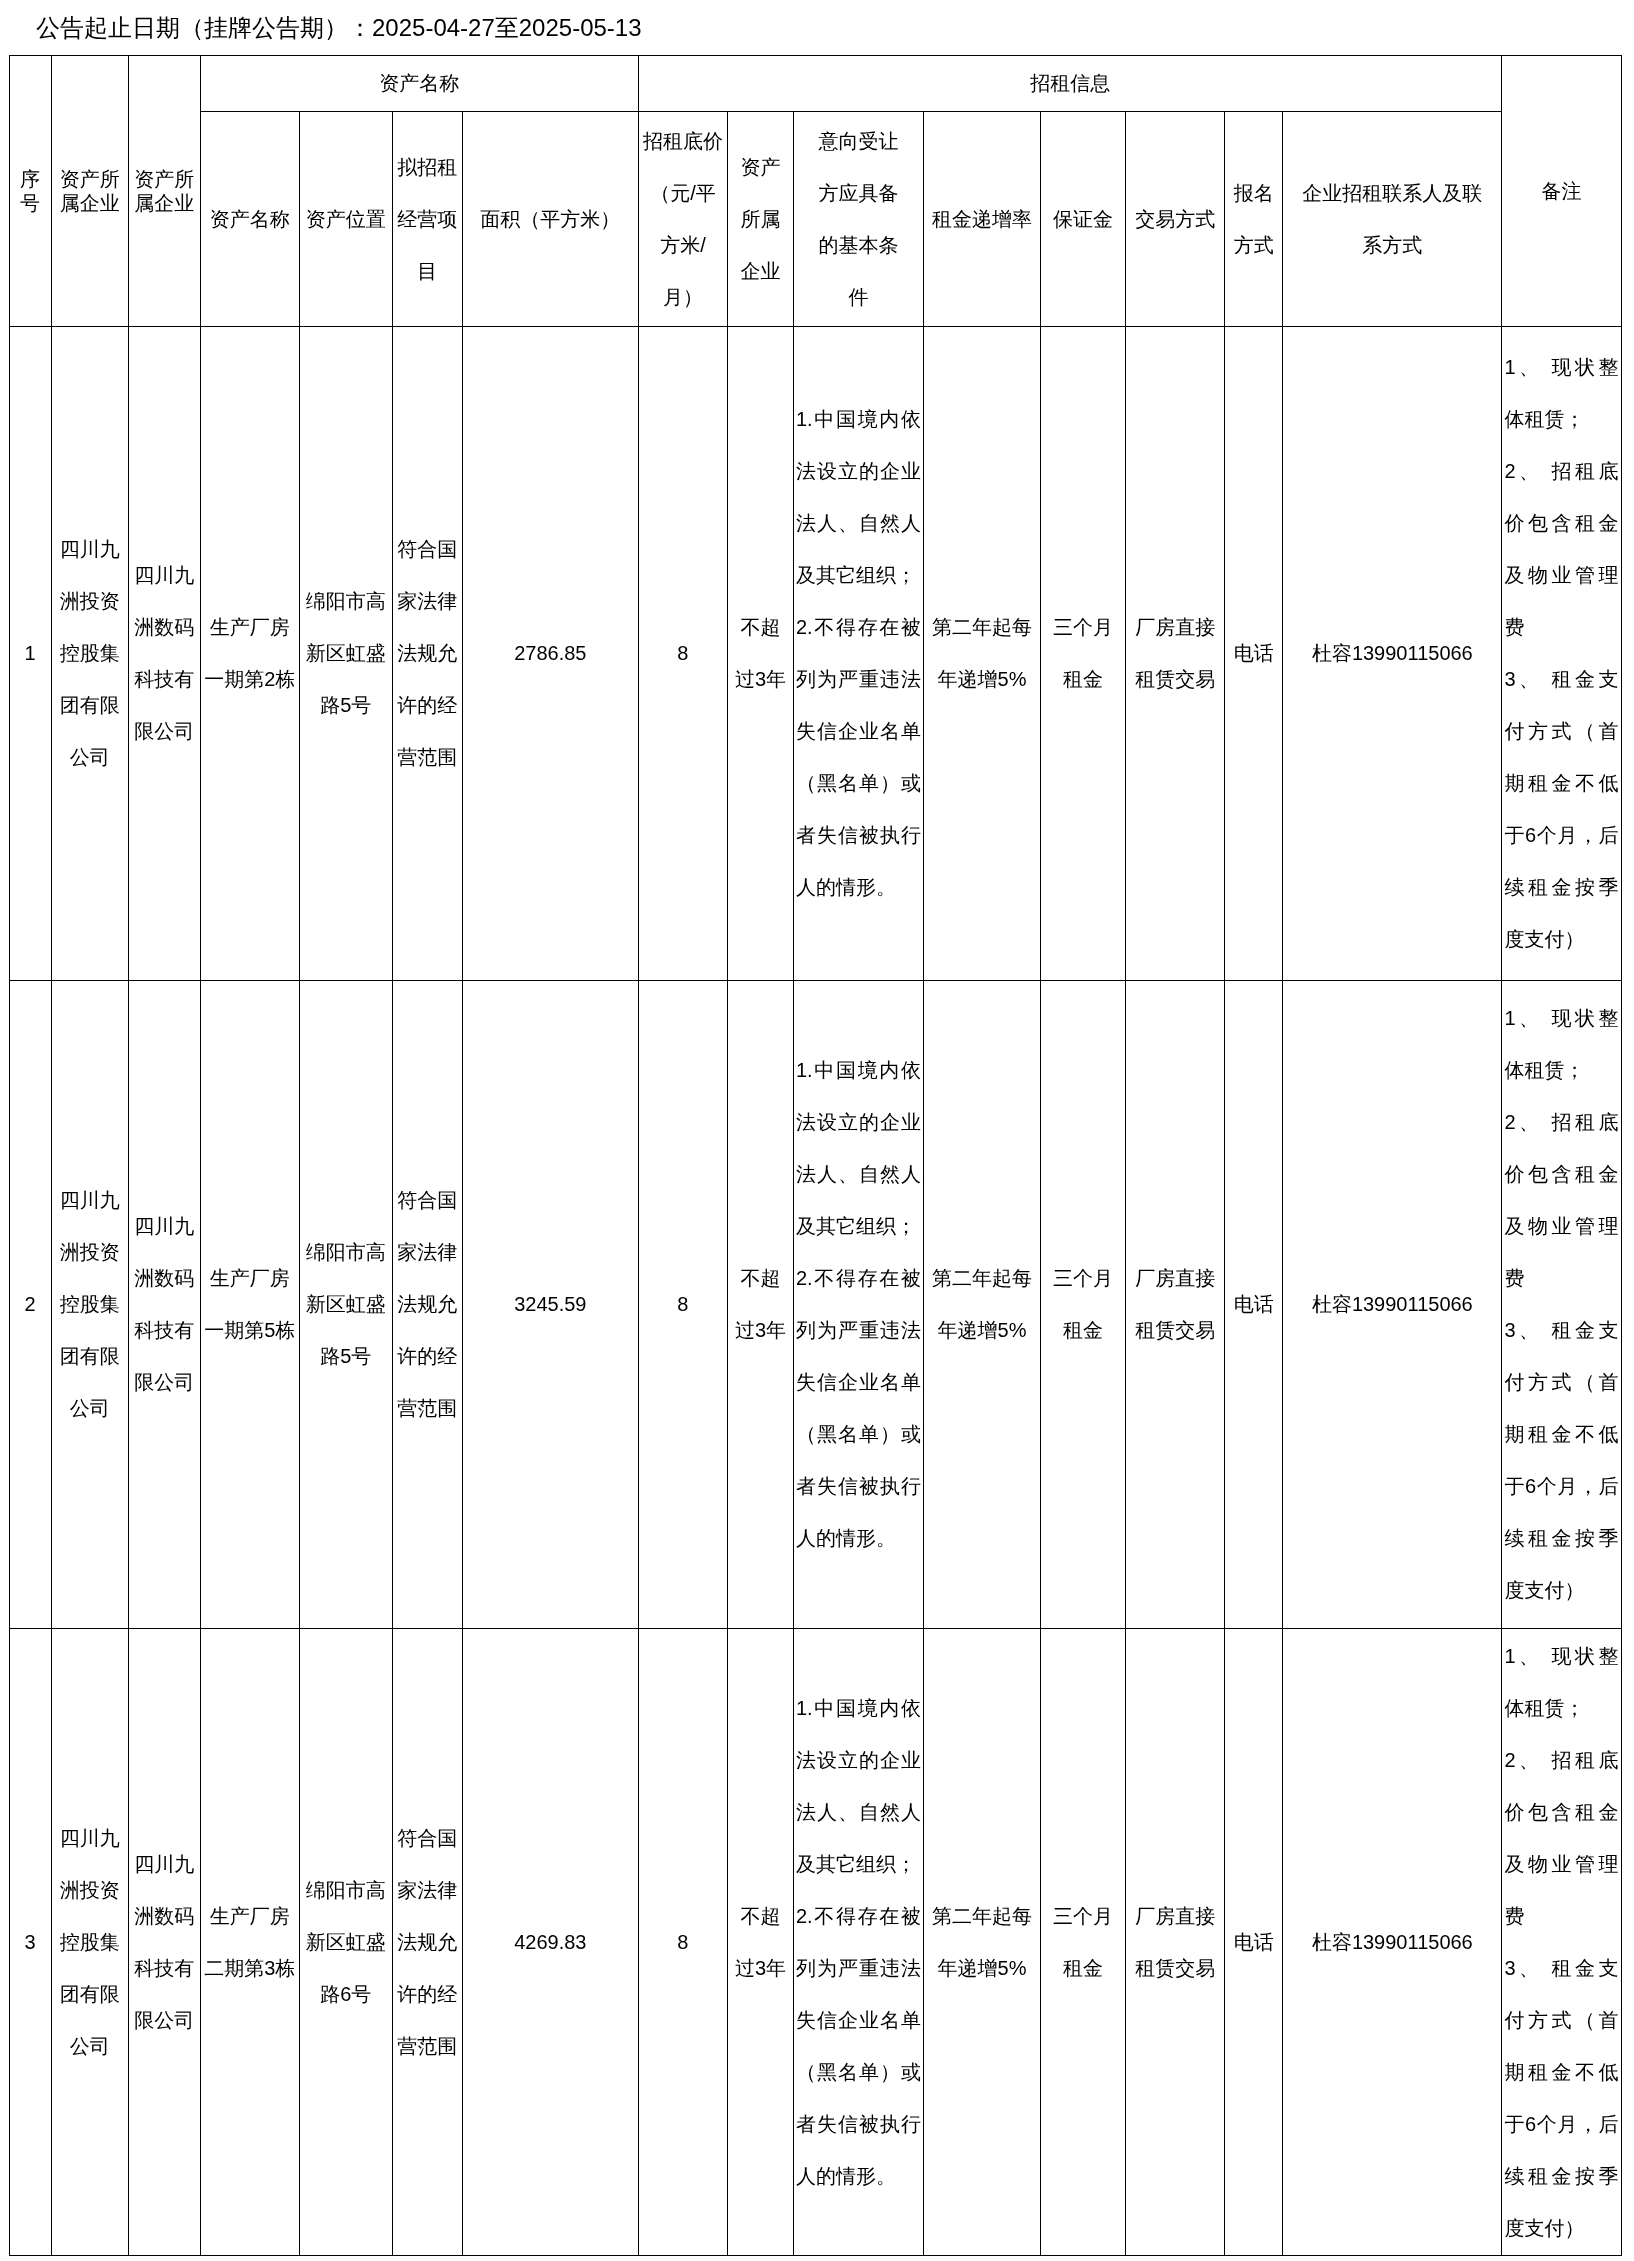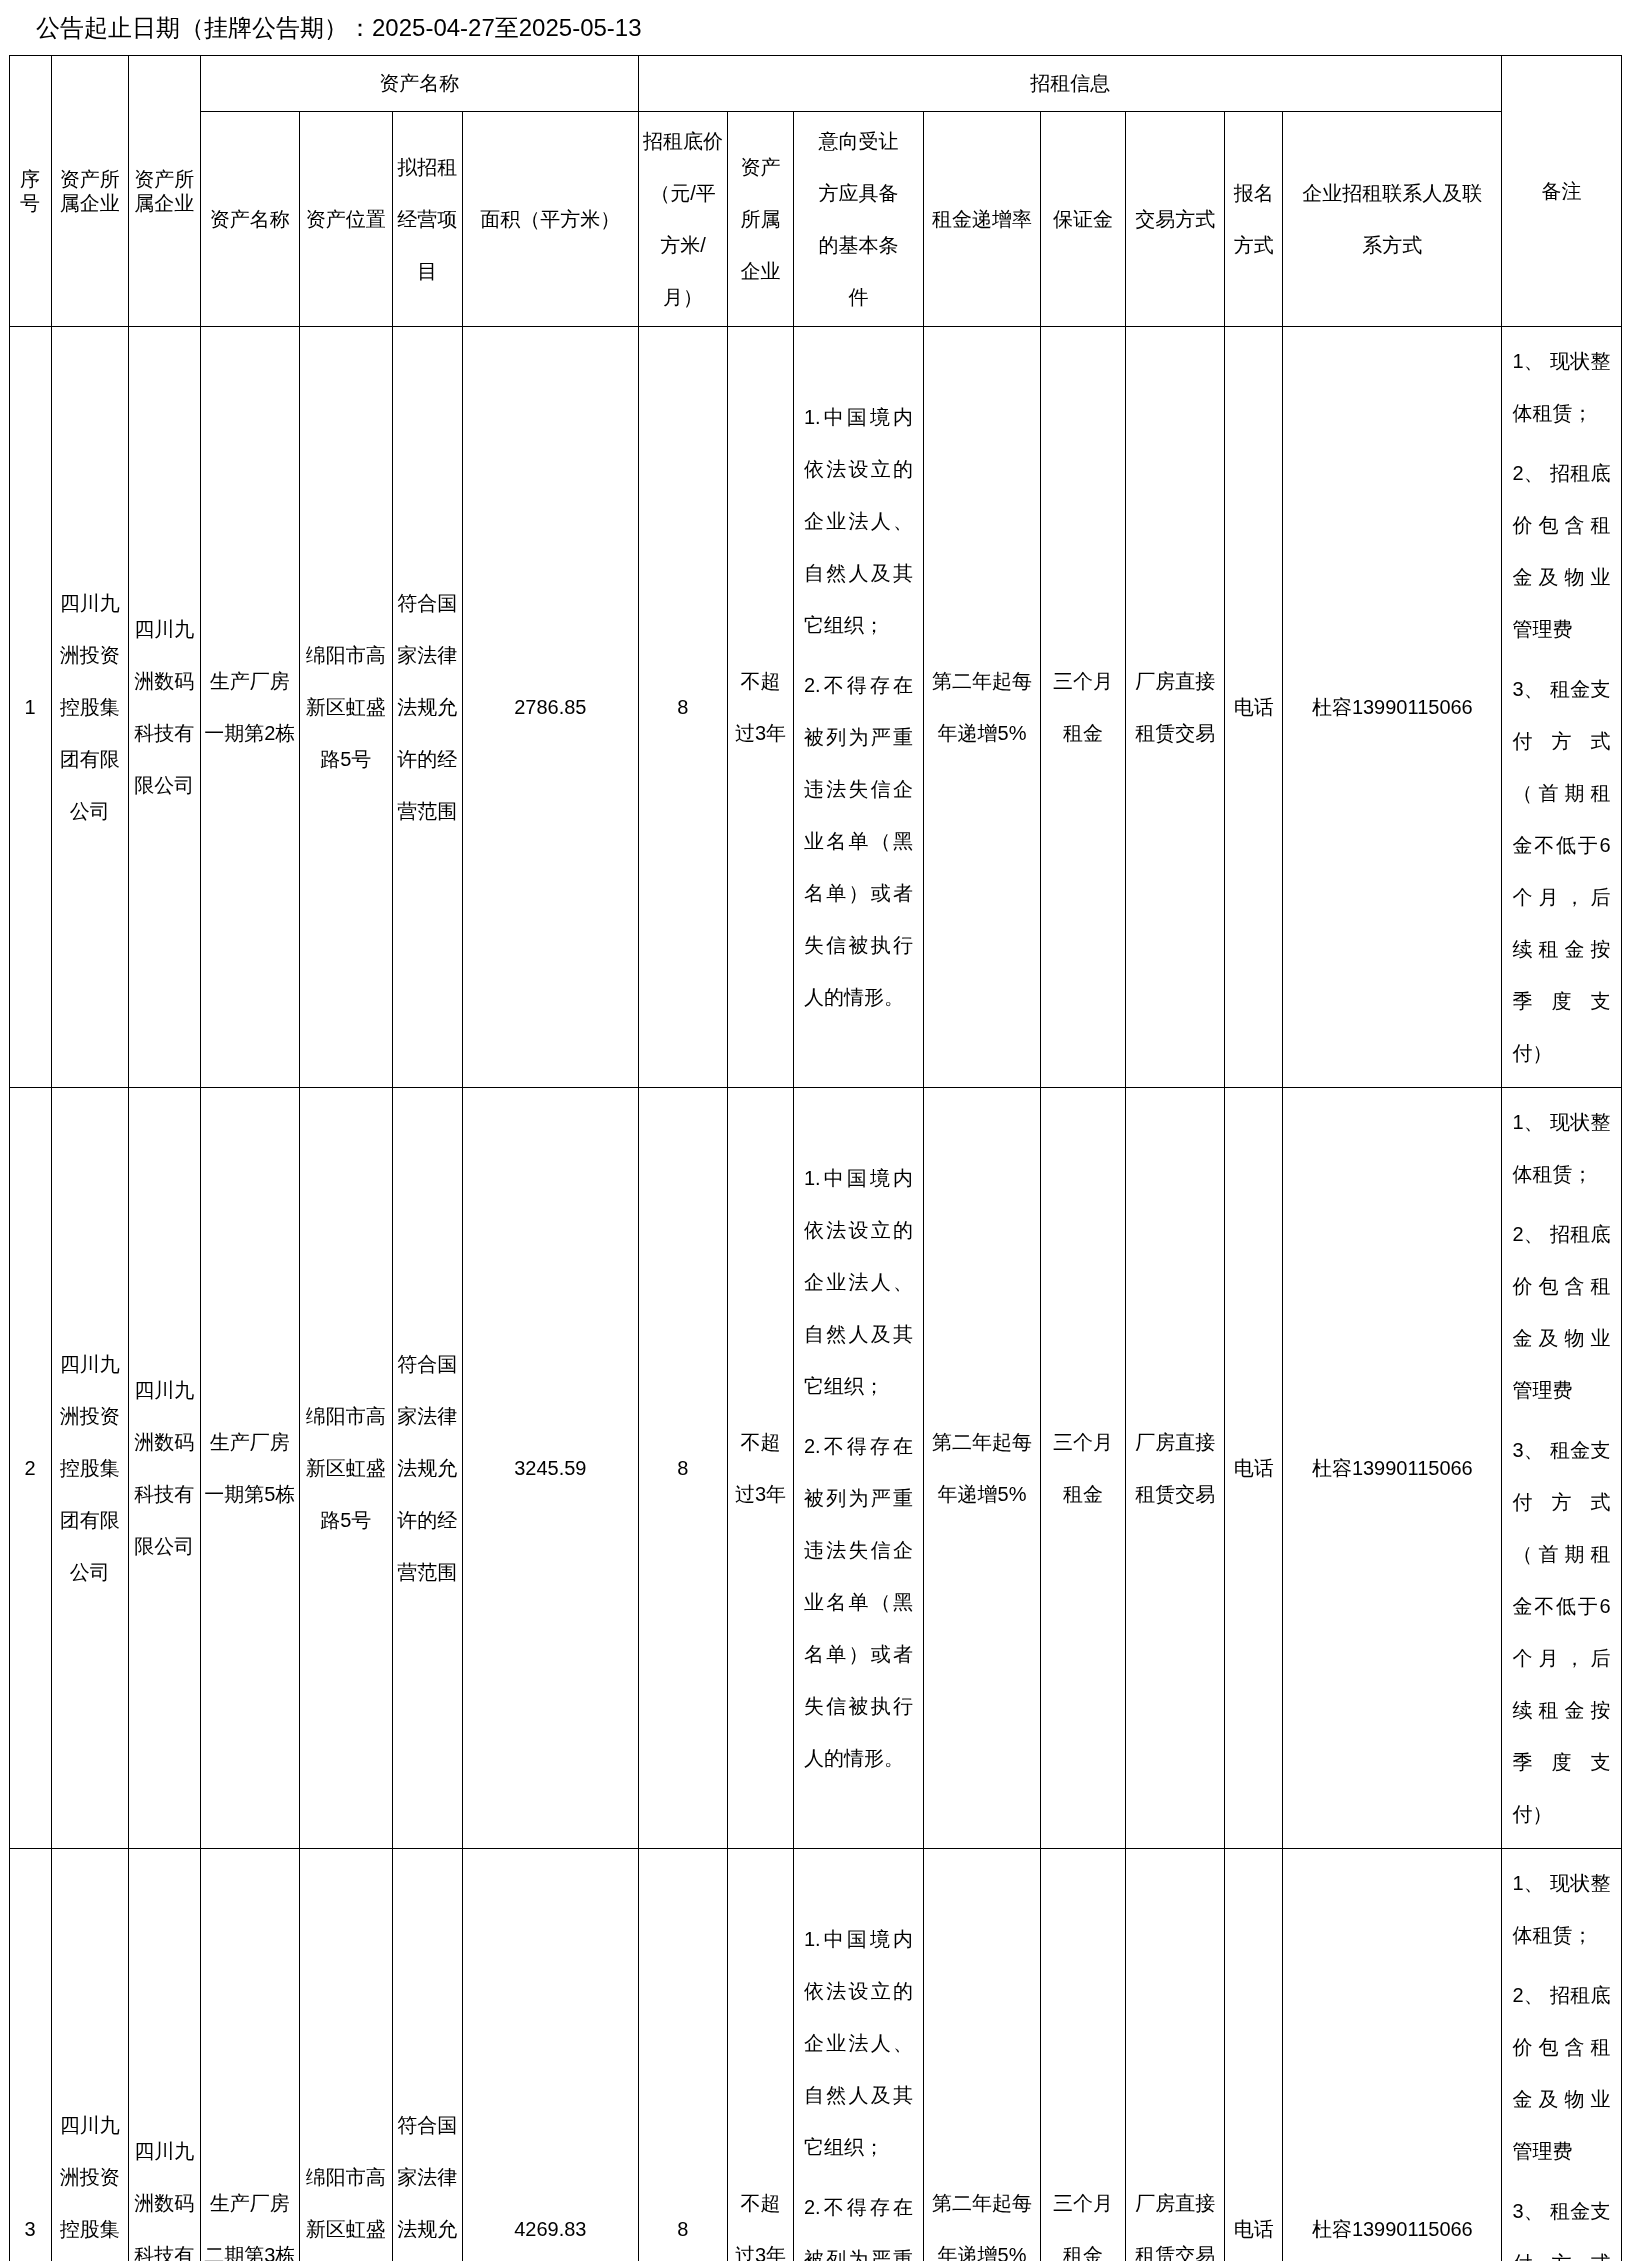--- a/index.html
+++ b/index.html
@@ -9,21 +9,21 @@
   table.main{border-collapse:collapse;table-layout:fixed;width:1613px;margin:10.6px 0 0 8.6px;}
   th,td{border:1.3px solid #000;font-weight:normal;font-size:20px;line-height:2.6;
     text-align:center;vertical-align:middle;padding:0 2.6px;box-sizing:border-box;
     word-break:break-all;overflow:hidden;}
   tr.group-row th{height:56px;line-height:1.2;}
   tr.sub-row th{height:215px;}
   tr.r1{height:654px;} tr.r2{height:648px;} tr.r3{height:627px;}
   th.cond-h{padding:0 14.6px;}
   th.contact-h{padding:0 12px;}
   td.justify{text-align:justify;padding:0 2px;}
-  td.justify p{margin:8px;}
+  td.justify p{margin:0;}
   td.nowrap{white-space:nowrap;word-break:keep-all;}
 </style>
 </head>
 <body>
 
 <div class="title">公告起止日期（挂牌公告期）：2025-04-27至2025-05-13</div>
 
 <table class="main">
   <colgroup>
     <col style="width:42px">

